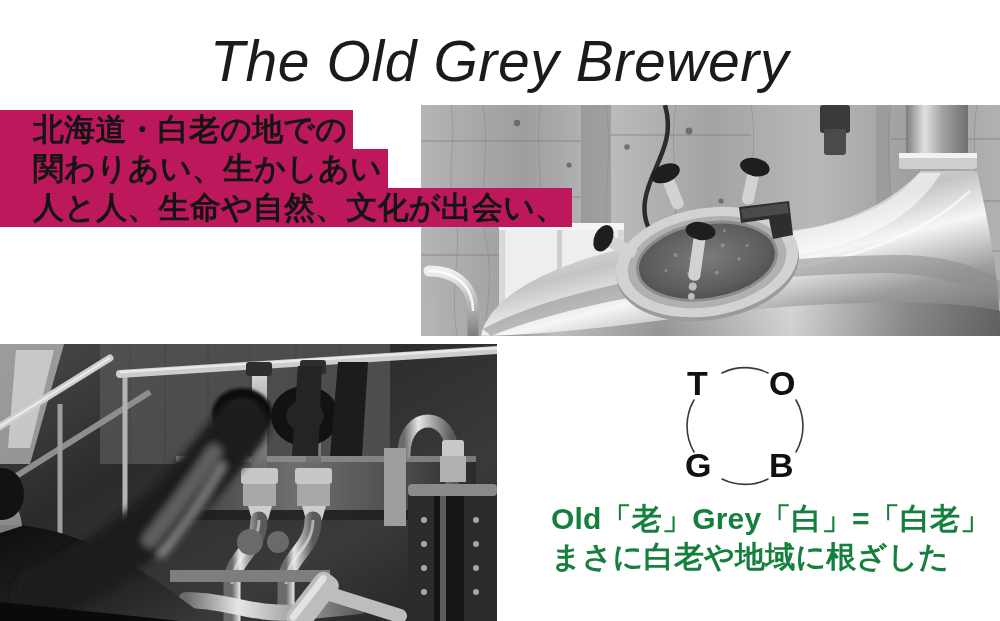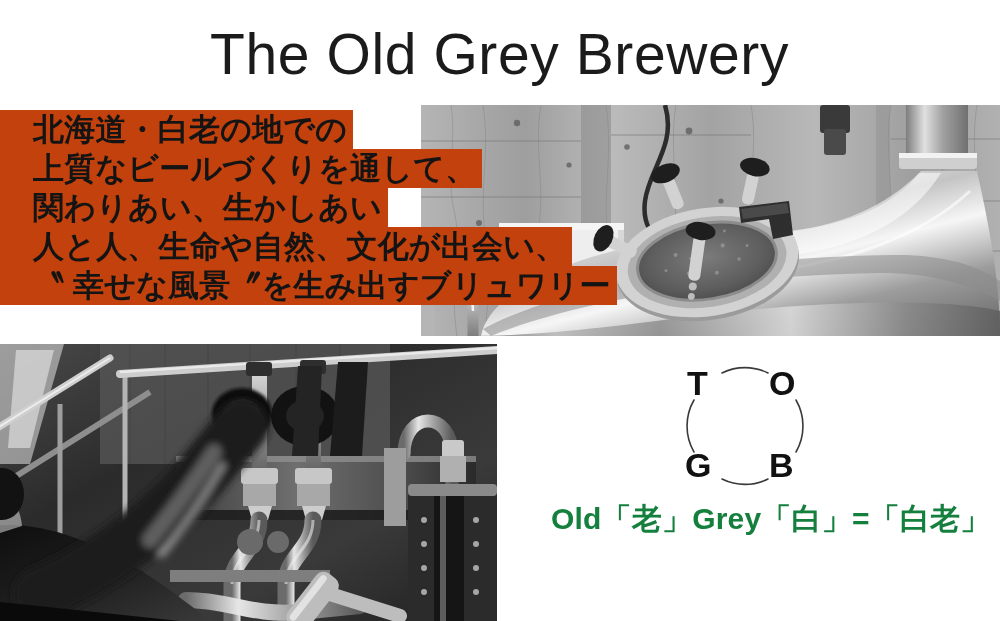--- a/index.html
+++ b/index.html
@@ -16,27 +16,28 @@
     width: 1000px;
     height: 621px;
     overflow: hidden;
     background: #ffffff;
   }
 
   
   .page-title {
     position: absolute;
     left: 210px;
-    top: 22px;
+    top: 29px;
     font-size: 57px;
     line-height: 64px;
     font-weight: 400;
     letter-spacing: 0.6px;
     color: #1b1b1b;
     white-space: nowrap;
+    font-style: italic;
   }
 
   
   .photo-kettle {
     position: absolute;
     left: 421px;
     top: 105px;
     width: 579px;
     height: 231px;
     overflow: hidden;
@@ -61,21 +62,21 @@
   
   .lead-copy {
     position: absolute;
     left: 0px;
     top: 110px;
     width: 600px;
   }
   .lead-line {
     display: block;
     width: fit-content;
-    background: #c2410c;
+    background: #be185d;
     color: #141414;
     font-size: 31px;
     line-height: 39px;
     font-weight: 700;
     letter-spacing: 0.2px;
     padding: 0 6px 0 33px;
     white-space: nowrap;
   }
 
   
@@ -417,24 +418,22 @@
 
       <path d="M338 18 L 368 18 L 362 112 L 330 112 Z" fill="#1c1c1c"></path>
       <path d="M298 22 L 322 22 L 318 112 L 292 112 Z" fill="#242424"></path>
 
       <path d="M0 258 L 180 277 L 0 277 Z" fill="#0a0a0a"></path>
     </svg>
   </div>
 
   <div class="lead-copy">
     <span class="lead-line">北海道・白老の地での</span>
-    <span class="lead-line">上質なビールづくりを通して、</span>
     <span class="lead-line">関わりあい、生かしあい</span>
     <span class="lead-line">人と人、生命や自然、文化が出会い、</span>
-    <span class="lead-line">〝 幸せな風景〞を生み出すブリュワリー</span>
   </div>
 
   <div class="logo-mark">
     <svg width="160" height="148" viewBox="0 0 160 148" xmlns="http://www.w3.org/2000/svg" aria-hidden="true">
 
       <g fill="none" stroke="#3a3a3a" stroke-width="1.6" stroke-linecap="round">
 
         <path d="M57 21 A 52 52 0 0 1 103 21"></path>
 
         <path d="M131 48 A 52 52 0 0 1 131 100"></path>
@@ -445,15 +444,16 @@
       </g>
     </svg>
     <span class="logo-letter logo-letter-t">T</span>
     <span class="logo-letter logo-letter-o">O</span>
     <span class="logo-letter logo-letter-g">G</span>
     <span class="logo-letter logo-letter-b">B</span>
   </div>
 
   <div class="naming-copy">
     <span class="naming-line">Old「老」Grey「白」=「白老」</span>
+    <span class="naming-line">まさに白老や地域に根ざした</span>
   </div>
 
 </div>
 
 </body></html>

